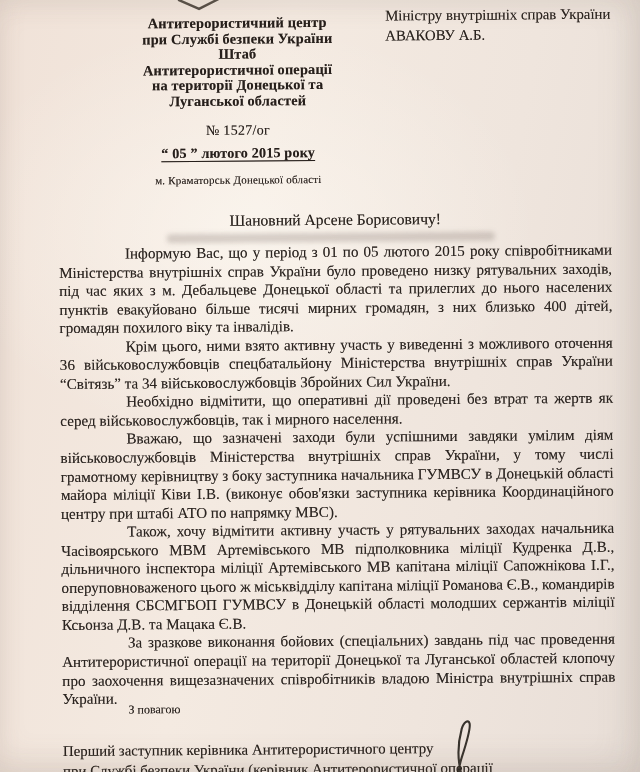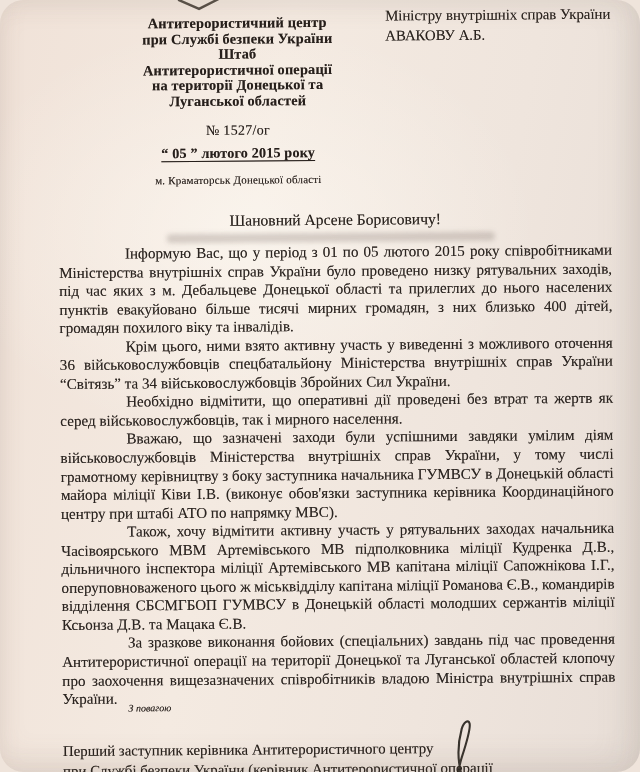--- a/index.html
+++ b/index.html
@@ -7,21 +7,20 @@
     width: 640px; height: 772px; overflow: hidden;
     font-family: "Liberation Serif", serif;
     background: #efe4db;
   }
   .sheet {
     position: relative; width: 640px; height: 772px; overflow: hidden;
     background:
       radial-gradient(ellipse 420px 300px at 38% 30%, rgba(255,252,246,0.55), rgba(255,252,246,0) 70%),
       linear-gradient(100deg, #f0e2d8 0%, #f4eae1 38%, #efe5dd 70%, #e8ded7 100%),
       #f1e6dd;
-    border-radius: 24px;
   }
   .sheet::after { 
     content:""; position:absolute; inset:0; pointer-events:none;
     box-shadow: inset 0 -14px 28px rgba(120,100,90,0.10), inset -18px 0 30px rgba(120,110,105,0.08), inset 0 10px 24px rgba(160,130,120,0.07);
   }
   .tilt {
     position: absolute; inset: 0;
     transform: rotate(-0.45deg); transform-origin: 50% 50%;
     color: #2b2521;
   }
@@ -56,21 +55,21 @@
     font-size: 15.6px; color: #2a241f;
   }
 
   .body-text {
     left: 60px; top: 243px; width: 553px;
     font-size: 15.1px; line-height: 18.55px;
     text-align: justify; color: #2b2521;
   }
   .body-text p { margin: 0; text-indent: 66px; }
 
-  .closing { left: 126px; top: 701px; font-size: 10px; font-style: italic; }
+  .closing { left: 126px; top: 701px; font-size: 12px; }
 
   .sig-block {
     left: 60px; top: 740px; width: 565px;
     font-size: 14.9px; line-height: 19.5px; color: #29231e;
   }
 
   .pen { position: absolute; left: 438px; top: 714px; }
 </style>
 </head>
 <body>

